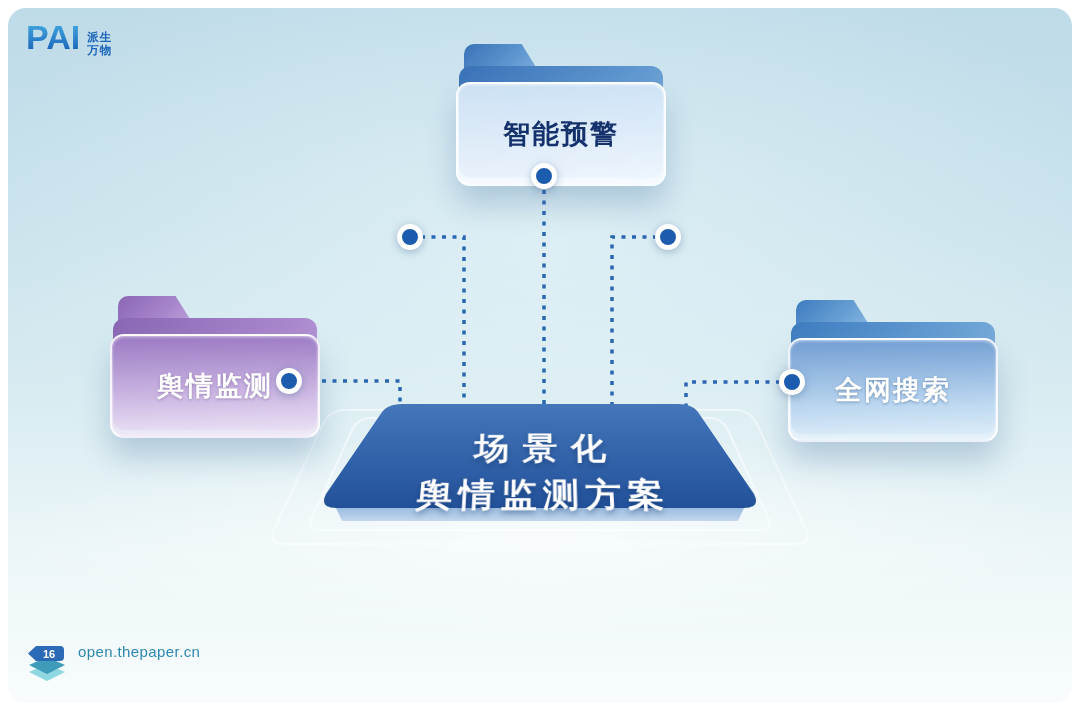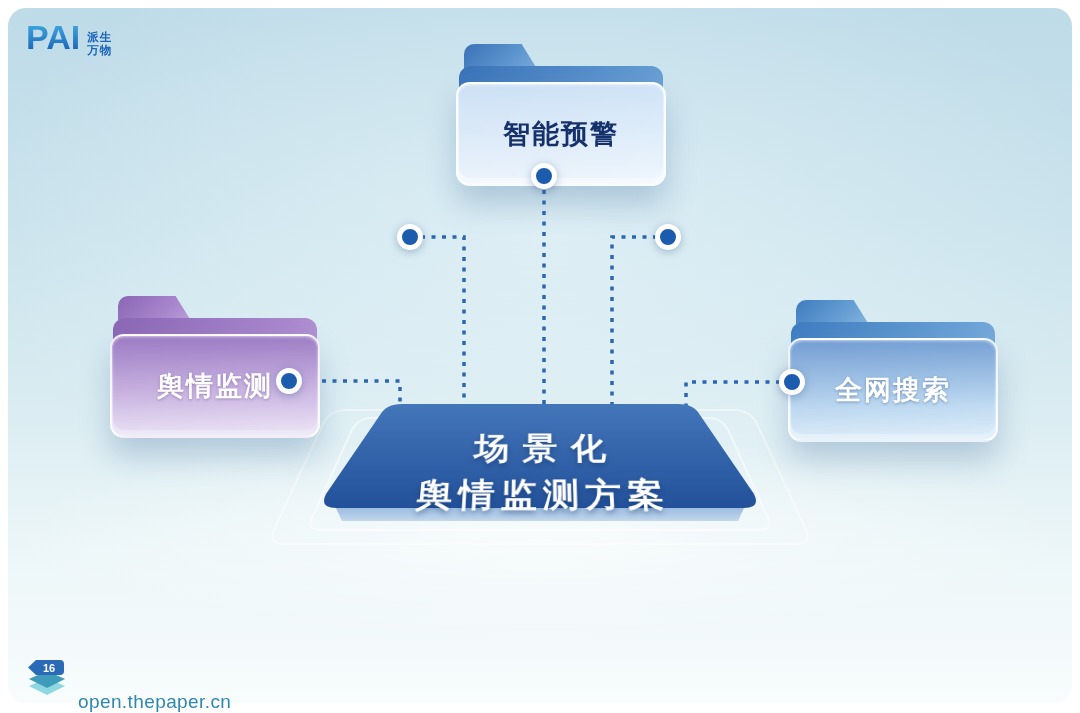--- a/index.html
+++ b/index.html
@@ -81,22 +81,22 @@
   .platform-title .line1 { display:block; font-size:37px; font-weight:700; letter-spacing:14px; text-indent:14px; }
   .platform-title .line2 { display:block; font-size:37px; font-weight:700; letter-spacing:6px; text-indent:6px; margin-top:4px; }
 
   
   .description {
     position:absolute; left:172px; top:561px; width:740px; z-index:2;
     font-size:15.5px; line-height:1.68; color:#44566c; font-weight:500; text-align:justify;
   }
 
   
-  .footer { position:absolute; left:24px; top:643px; display:flex; align-items:center; gap:8px; z-index:5; }
-  .footer-url { font-size:19px; color:#2e88ae; letter-spacing:0.4px; font-weight:500;margin-top:48px; }
+  .footer { position:absolute; left:24px; top:643px; display:flex; gap:8px; z-index:5; }
+  .footer-url { font-size:15px; color:#2e88ae; letter-spacing:0.4px; font-weight:500; }
 </style>
 </head>
 <body>
 
 <div class="canvas">
 
   <div class="slide-bg"></div>
 
   <svg class="overlay" width="1080" height="713" viewBox="0 0 1080 713">
     <defs>

